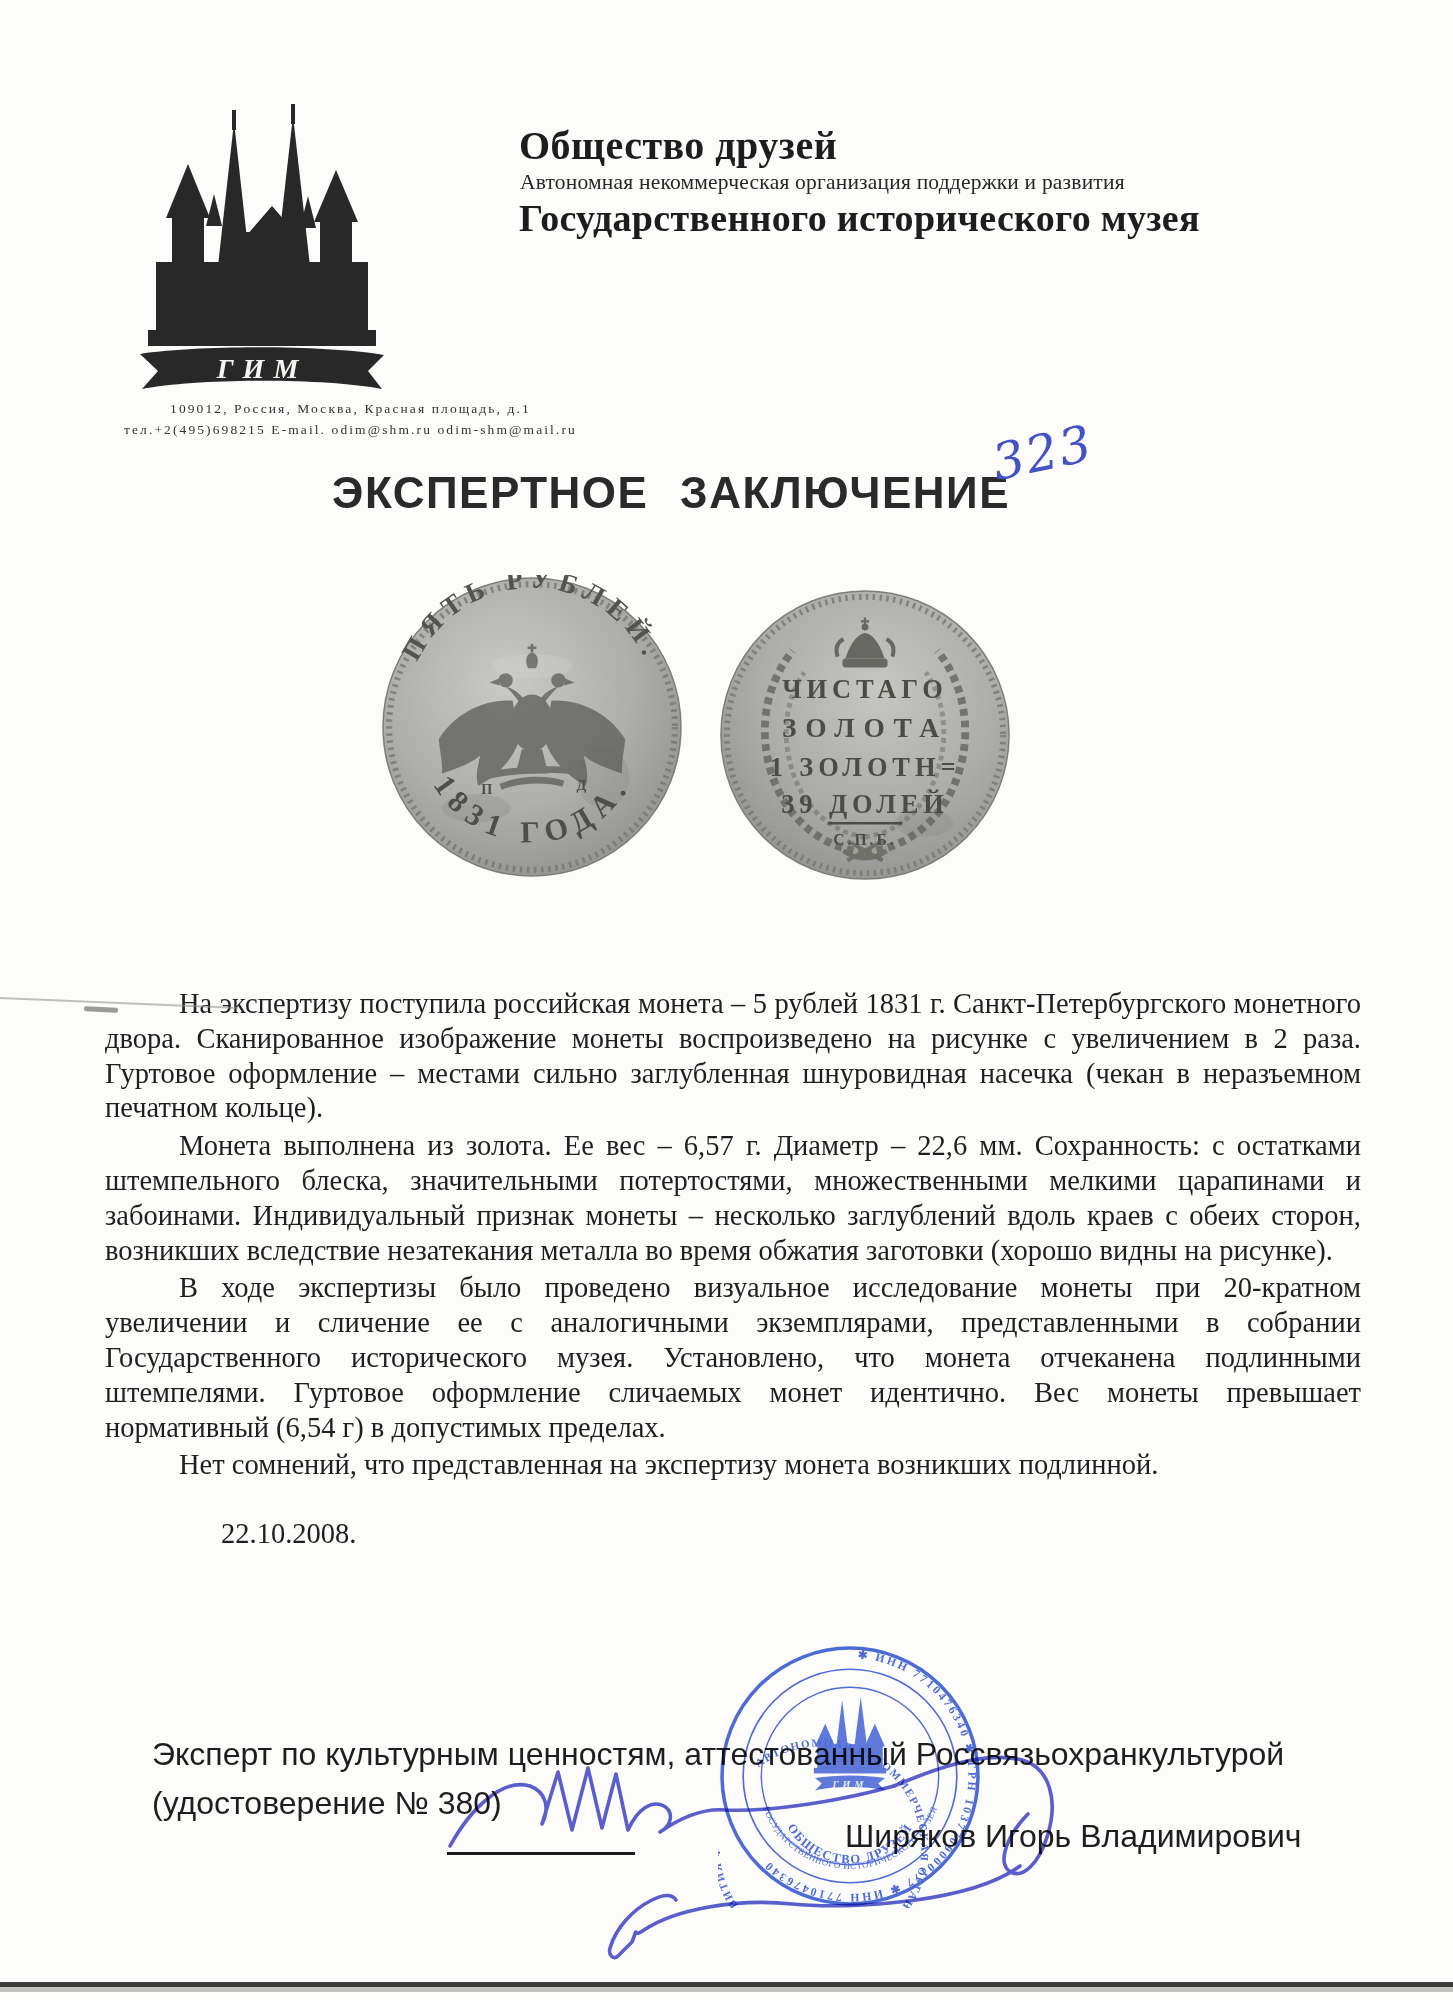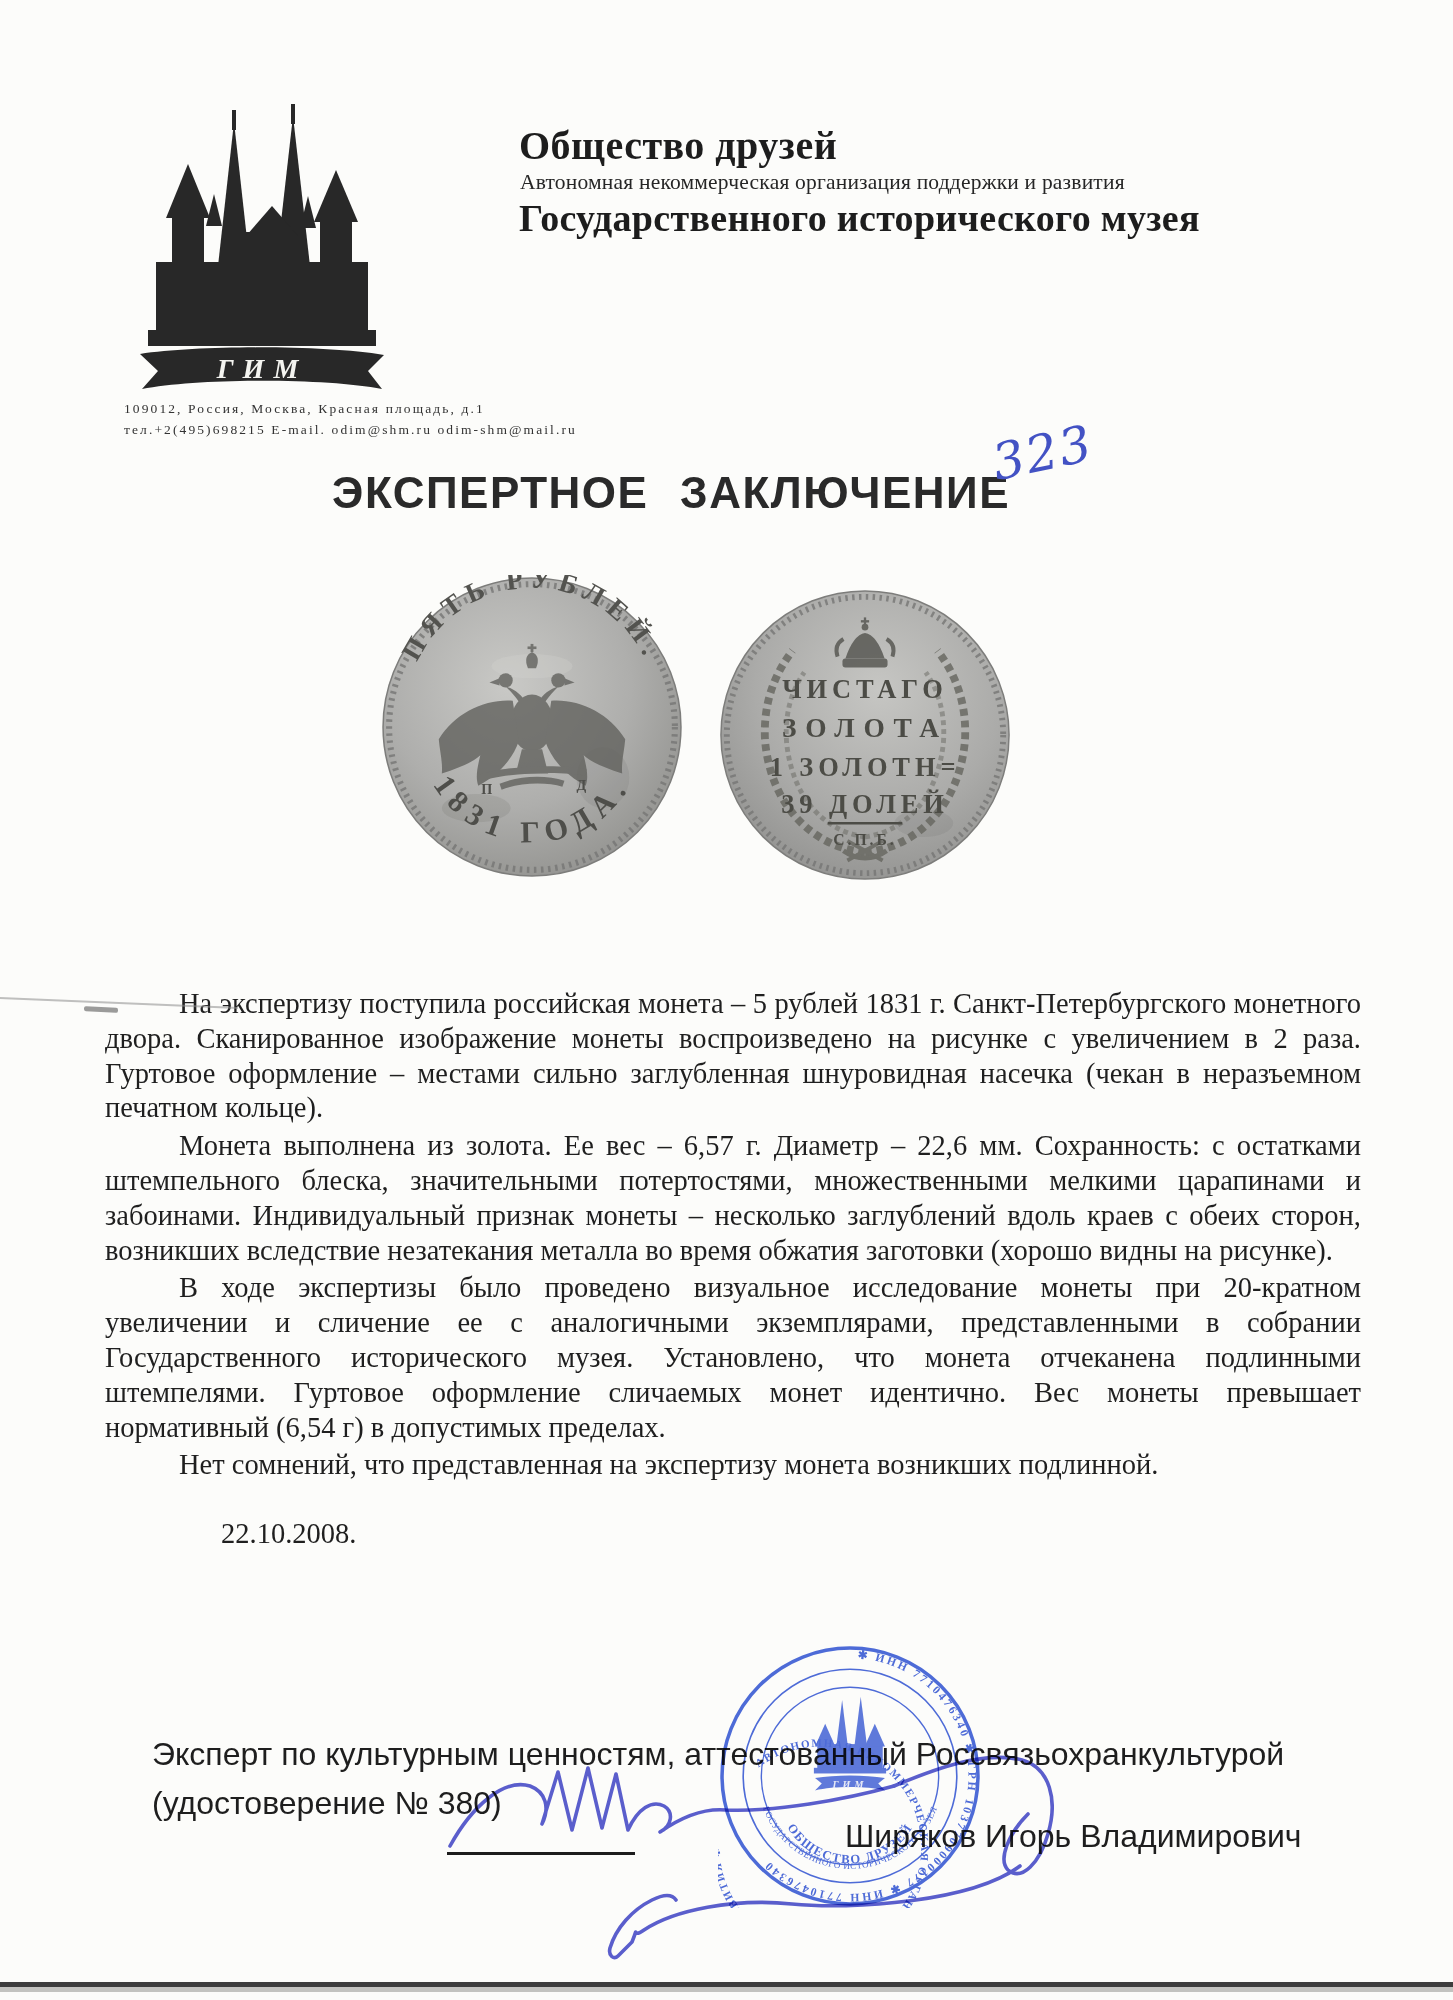--- a/index.html
+++ b/index.html
@@ -4,21 +4,21 @@
 <style>
   html,body{margin:0;padding:0;background:#e8e8e6;}
   .page{position:relative;width:1453px;height:2000px;margin:0 auto;background:#fcfcfa;
         overflow:hidden;font-family:"Liberation Serif",serif;color:#222;}
   .abs{position:absolute;}
 
   
   .org1{left:519px;top:122px;font-weight:bold;font-size:40px;color:#1d1d1d;letter-spacing:.5px;}
   .org2{left:520px;top:170px;font-size:21.5px;color:#262626;letter-spacing:.2px;}
   .org3{left:519px;top:196px;font-weight:bold;font-size:38px;color:#1d1d1d;letter-spacing:.3px;}
-  .address{left:124px;top:398px;font-size:13.5px;line-height:21px;letter-spacing:2.1px;color:#333;}
+  .address{left:124px;top:398px;font-size:13.5px;line-height:21px;letter-spacing:2.1px;color:#333;text-align:center;}
 
   
   .title{left:0;top:468px;width:1010px;text-align:right;
          font-family:"Liberation Sans",sans-serif;font-weight:bold;font-size:44px;
          letter-spacing:1.5px;word-spacing:18px;color:#2a2a2a;}
   .handnum{left:992px;top:424px;font-family:"DejaVu Serif",serif;font-style:italic;
            font-size:50px;color:#4352c4;transform:rotate(-12deg);letter-spacing:2px;}
 
   
   .bodytext{left:102px;top:984px;width:1262px;font-size:28.5px;line-height:34.8px;

